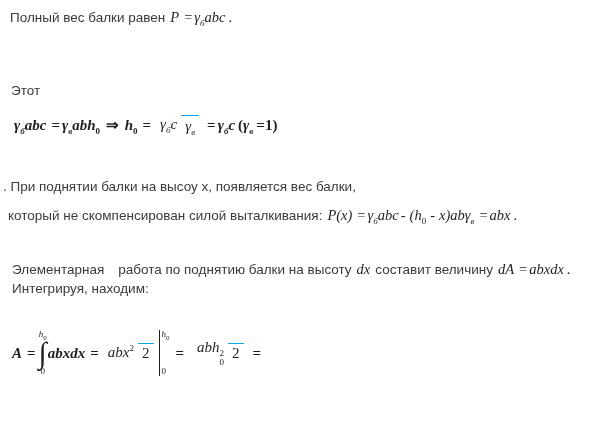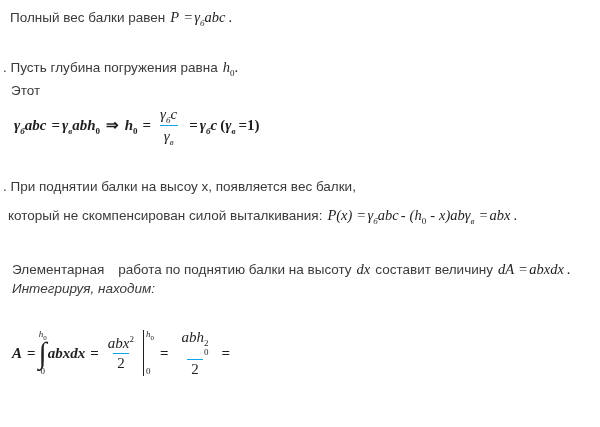--- a/index.html
+++ b/index.html
@@ -27,21 +27,21 @@
   .gap-l { margin-left:5px; }
   .gap-s { margin-left:3px; }
 
   
   .dformula {
     position:absolute; display:flex; align-items:center;
     font-size:15px; white-space:nowrap;
   }
   .mgroup { display:inline-block;font-weight:bold; }
 
-  .frac { display:inline-flex; flex-direction:column; align-items:center; margin:0 3px; line-height:1.15;text-align:center; }
+  .frac { display:inline-flex; flex-direction:row; align-items:center; margin:0 3px; line-height:1.15;text-align:center; }
   .frac .num { display:block; padding:0 4px 1px 4px; }
   .frac .den { display:block; border-top:1px solid #0ea5e9; padding:1px 4px 0 4px; }
 
   .intcol { display:inline-flex; flex-direction:column; align-items:center; line-height:1; margin:0 1px; }
   .intcol .ilim { font-size:9px; }
   .intcol .iglyph { font-size:30px; line-height:0.95; }
 
   .evalbar {
     display:inline-flex; flex-direction:column; justify-content:space-between;
     border-left:1px solid #1f1f1f; height:46px; padding-left:2px; margin-left:2px;
@@ -56,23 +56,20 @@
 </head>
 <body>
 
 <div class="page">
 
   <div class="tline" style="left:10px; top:8px;">
     <span>Полный вес балки равен</span><span class="mformula gap-l"><span class="mi">P</span><span class="mr op">=</span><span class="mi">γ</span><sub class="mi">б</sub><span class="mi">abc</span><span class="mr gap-s">.</span></span>
   </div>
 
 
-  <div class="tline" style="left:3px; top:58px;">
-    <span>. Пусть глубина погружения равна</span><span class="mformula gap-l"><span class="mi">h</span><sub class="mr">0</sub><span class="mr">.</span></span>
-  </div>
 
   <div class="tline" style="left:11px; top:83px;">
     <span>Этот</span>
   </div>
 
   <div class="dformula" style="left:14px; top:103px; height:44px;">
     <span class="mgroup"><span class="mi">γ</span><sub class="mi">б</sub><span class="mi">abc</span></span>
     <span class="mgroup mr op">=</span>
     <span class="mgroup"><span class="mi">γ</span><sub class="mi">в</sub><span class="mi">abh</span><sub class="mr">0</sub></span>
     <span class="mgroup mr opw">⇒</span>
@@ -91,21 +88,21 @@
   </div>
 
   <div class="tline" style="left:8px; top:206px;">
     <span>который не скомпенсирован силой выталкивания:</span><span class="mformula gap-l"><span class="mi">P(x)</span><span class="mr op">=</span><span class="mi">γ</span><sub class="mi">б</sub><span class="mi">abc</span><span class="mr" style="margin:0 4px 0 2px;">-</span><span class="mi">(h</span><sub class="mr">0</sub><span class="mr" style="margin:0 4px;">-</span><span class="mi">x)ab</span><span class="mi">γ</span><sub class="mi">в</sub><span class="mr op">=</span><span class="mi">abx</span><span class="mr gap-s">.</span></span>
   </div>
 
   <div class="tline" style="left:12px; top:260px;">
     <span style="margin-right:14px;">Элементарная</span><span>работа по поднятию балки на высоту</span><span class="mformula gap-l"><span class="mi">dx</span></span><span class="gap-l">составит величину</span><span class="mformula gap-l"><span class="mi">dA</span><span class="mr op">=</span><span class="mi">abxdx</span><span class="mr gap-s">.</span></span>
   </div>
 
-  <div class="tline" style="left:12px; top:281px;font-style:italic;">
+  <div class="tline" style="left:12px; top:281px;">
     <span>Интегрируя, находим:</span>
   </div>
 
   <div class="dformula" style="left:12px; top:324px; height:58px;">
     <span class="mgroup mi">A</span>
     <span class="mgroup mr op">=</span>
     <span class="intcol mr">
       <span class="ilim"><span class="mi">h</span><sub class="mr" style="font-size:7px;">0</sub></span>
       <span class="iglyph">∫</span>
       <span class="ilim mr">0</span>

